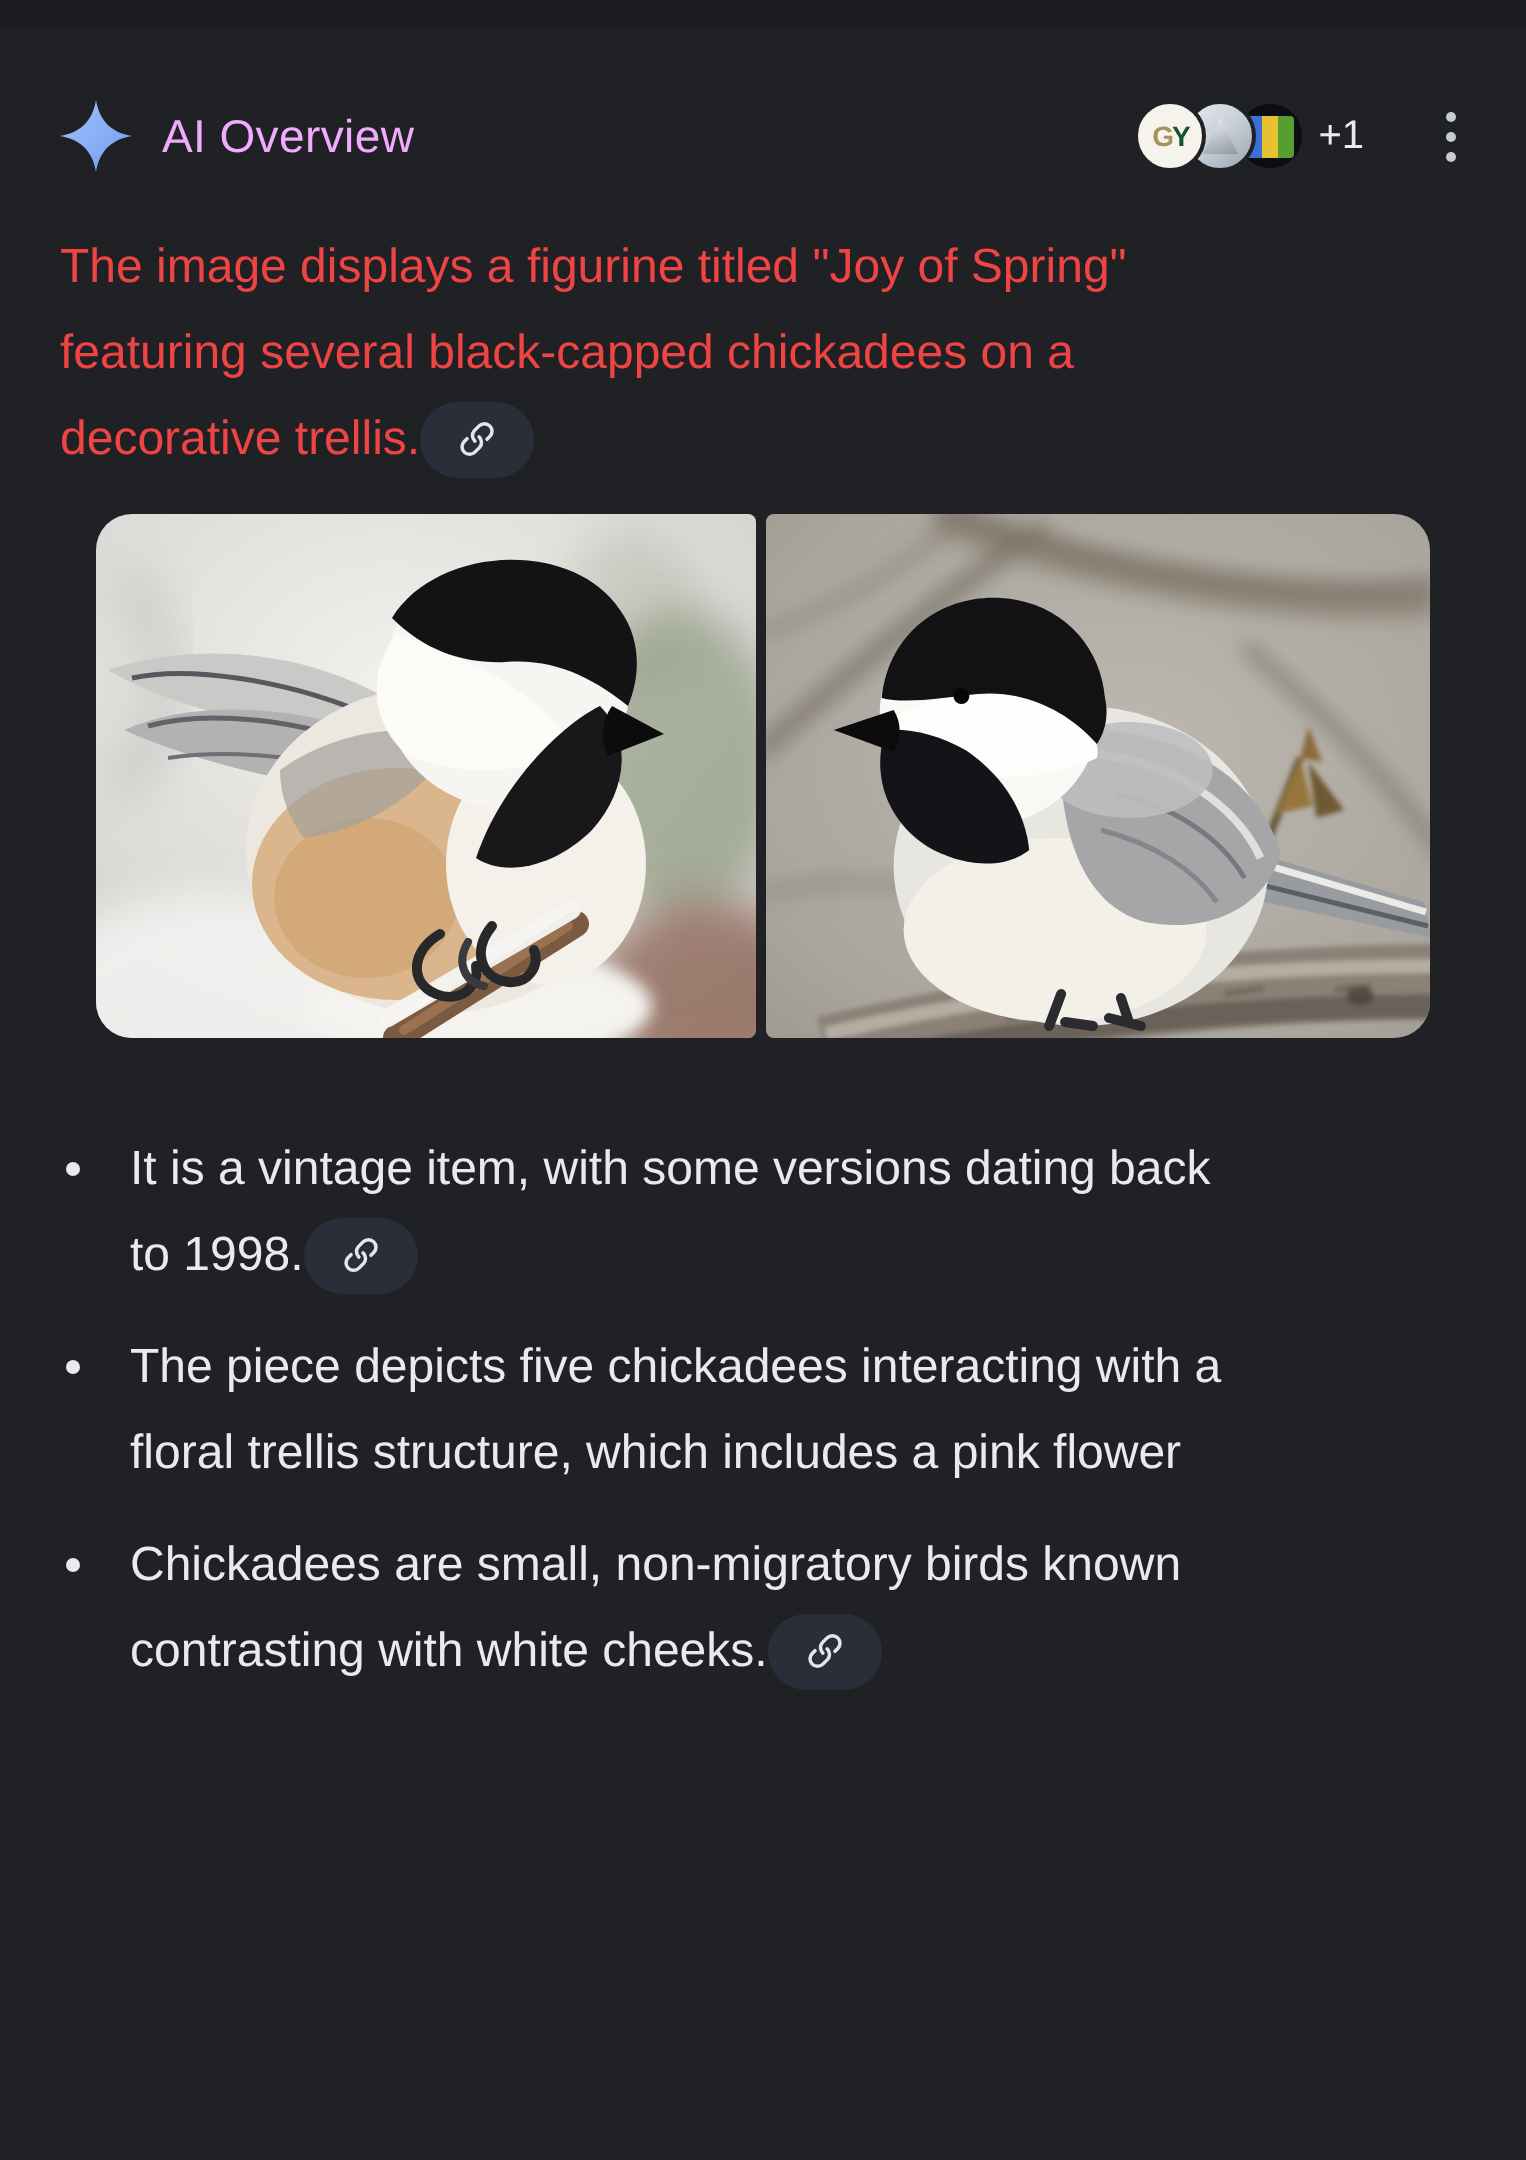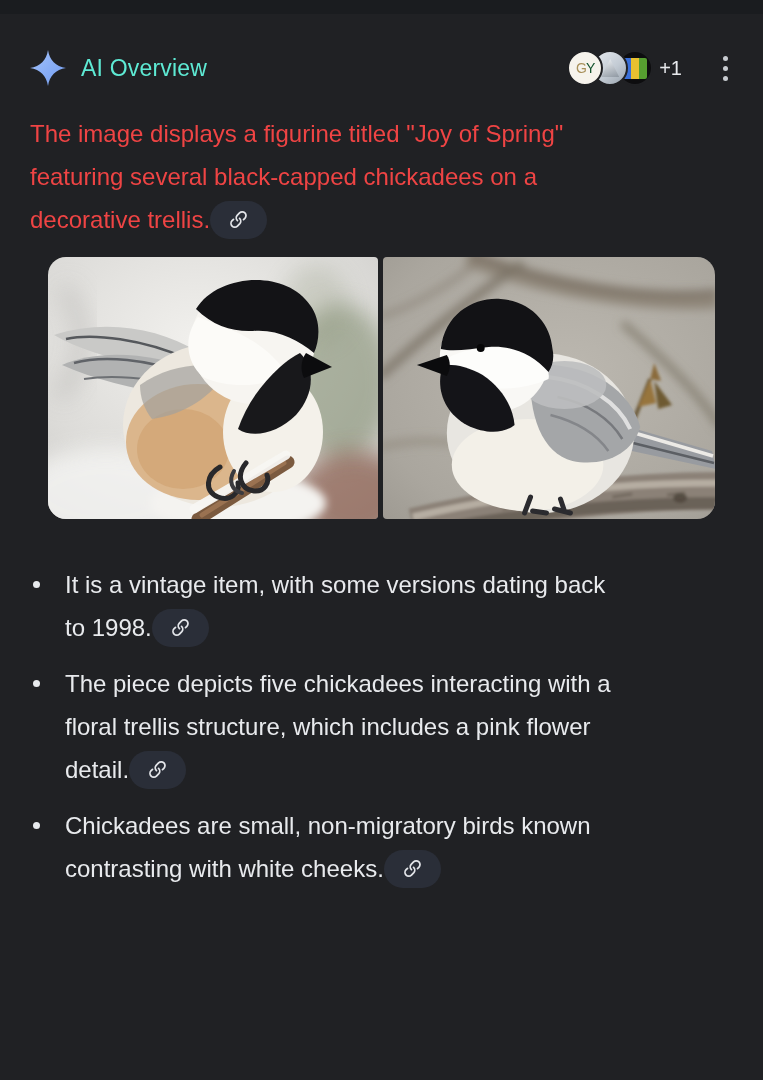--- a/index.html
+++ b/index.html
@@ -10,27 +10,27 @@
     color:#e8eaed;
     overflow:hidden;
     -webkit-font-smoothing:antialiased;
   }
   .topbar { height:14px; background:#1a1c1f; }
   .content { padding:0 30px; }
 
   
   .header { display:flex; align-items:center; margin-top:34px; height:40px; }
   .sparkle { width:36px; height:36px; flex:none; }
-  .title { font-size:23px; font-weight:500; letter-spacing:.2px; color:#5eead4; margin-left:15px; }
+  .title { font-size:23px; font-weight:500; letter-spacing:.2px; color:#f0abfc; margin-left:15px; }
   .spacer { flex:1; }
   .avatars { display:flex; align-items:center; }
   .av { width:36px; height:36px; border-radius:50%; border:2px solid #202124;
         display:flex; align-items:center; justify-content:center; position:relative; flex:none; }
   .av1 { background:#f6f3ec; z-index:3; }
-  .av1 .gy { font-size:14px; font-weight:400; color:#14532d; letter-spacing:-1px; display:block; }
+  .av1 .gy { font-size:14px; font-weight:700; color:#14532d; letter-spacing:-1px; display:block; }
   .av1 .gy::first-letter { color:#a8905a; }
   .av2 { background:linear-gradient(140deg,#e6eaef 0%,#c3cbd4 55%,#9aa4ae 100%); z-index:2; margin-left:-11px; overflow:hidden; }
   .av2 .tri { width:18px; height:18px; background:linear-gradient(160deg,#f2f5f8,#8f98a2);
               clip-path:polygon(50% 0%, 100% 100%, 0% 100%); display:block; }
   .av3 { background:#0d0d0f; z-index:1; margin-left:-11px; overflow:hidden; }
   .stripes { display:flex; width:24px; height:21px; border-radius:2px; overflow:hidden; }
   .stripes i { flex:1; display:block; }
   .s1 { background:#3a6fd8; }
   .s2 { background:#e8c030; }
   .s3 { background:#569e30; }
@@ -238,29 +238,20 @@
             <path d="M13.2 10.8a4.3 4.3 0 0 1 .3 6l-2.7 2.7a4.3 4.3 0 0 1-6.1-6.1l1.6-1.6" fill="none" stroke="#e4e6ea" stroke-width="2" stroke-linecap="round"></path>
           </svg>
         </span>
       </div>
     </div>
 
     <div class="bullet">
       <span class="dot"></span>
       <div class="tline">The piece depicts five chickadees interacting with a</div>
       <div class="tline">floral trellis structure, which includes a pink flower</div>
-      <div class="lastline">
-        <span>detail.</span>
-        <span class="chip">
-          <svg viewBox="0 0 24 24">
-            <path d="M10.8 13.2a4.3 4.3 0 0 1-.3-6l2.7-2.7a4.3 4.3 0 0 1 6.1 6.1l-1.6 1.6" fill="none" stroke="#e4e6ea" stroke-width="2" stroke-linecap="round"></path>
-            <path d="M13.2 10.8a4.3 4.3 0 0 1 .3 6l-2.7 2.7a4.3 4.3 0 0 1-6.1-6.1l1.6-1.6" fill="none" stroke="#e4e6ea" stroke-width="2" stroke-linecap="round"></path>
-          </svg>
-        </span>
-      </div>
     </div>
 
     <div class="bullet">
       <span class="dot"></span>
       <div class="tline">Chickadees are small, non-migratory birds known</div>
       <div class="lastline">
         <span>contrasting with white cheeks.</span>
         <span class="chip">
           <svg viewBox="0 0 24 24">
             <path d="M10.8 13.2a4.3 4.3 0 0 1-.3-6l2.7-2.7a4.3 4.3 0 0 1 6.1 6.1l-1.6 1.6" fill="none" stroke="#e4e6ea" stroke-width="2" stroke-linecap="round"></path>

